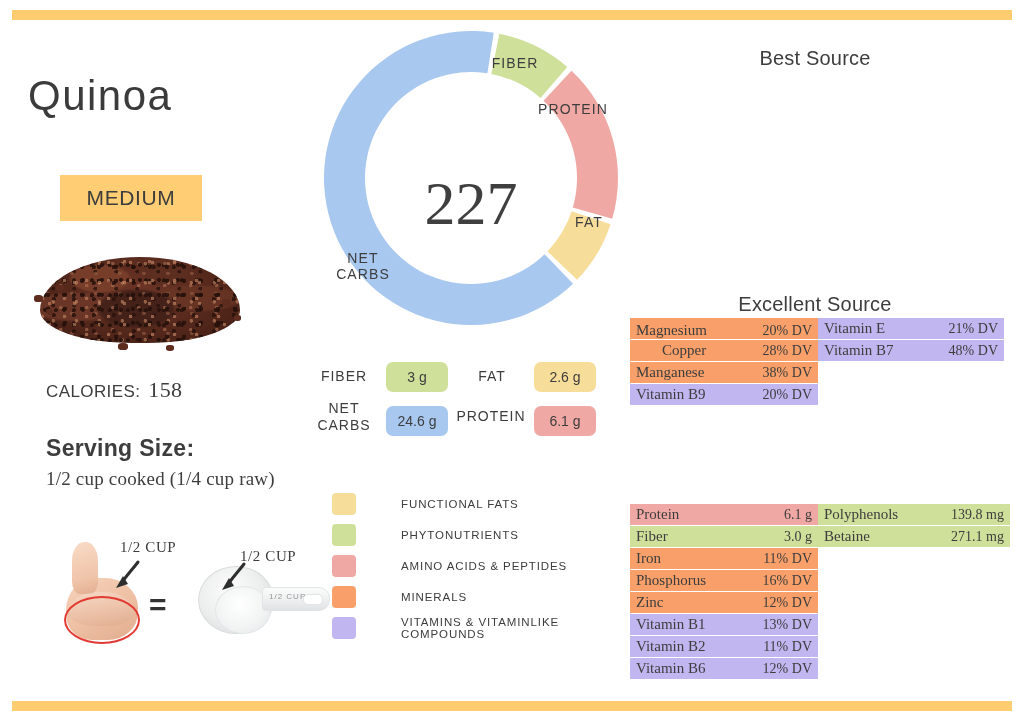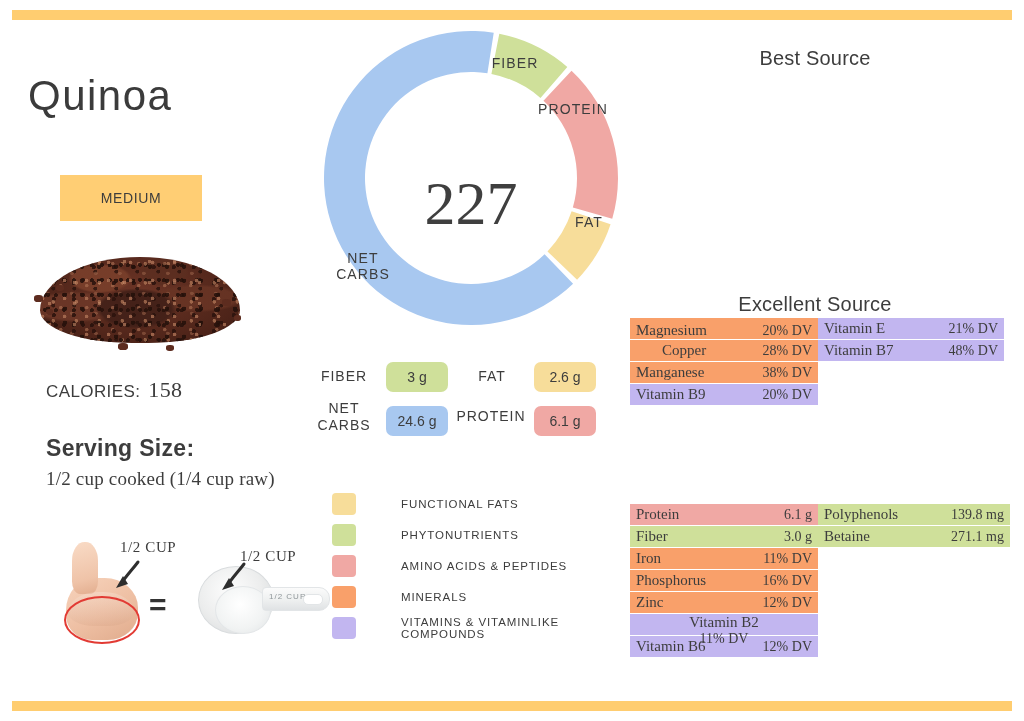--- a/index.html
+++ b/index.html
@@ -44,21 +44,21 @@
   .badge {
     position: absolute;
     left: 60px;
     top: 175px;
     width: 142px;
     height: 46px;
     background: #ffce74;
     display: flex;
     align-items: center;
     justify-content: center;
-    font-size: 14px;
+    font-size: 21px;
     letter-spacing: 0.6px;
     color: #3d3d3d;
   }
 
   
   .grain-photo {
     position: absolute;
     left: 26px;
     top: 243px;
     width: 228px;
@@ -435,21 +435,25 @@
           <span class="src-val">11% DV</span>
         </div>
         <div class="src-row" style="background: rgb(249, 160, 106);">
           <span class="src-name">Phosphorus</span>
           <span class="src-val">16% DV</span>
         </div>
         <div class="src-row" style="background: rgb(249, 160, 106);">
           <span class="src-name">Zinc</span>
           <span class="src-val">12% DV</span>
         </div>
-        <div class="src-row" style="background: rgb(194, 182, 240); flex-direction: column;">
+        <div class="src-row" style="background: rgb(194, 182, 240);">
+          <span class="src-name">Vitamin B1</span>
+          <span class="src-val">13% DV</span>
+        </div>
+        <div class="src-row" style="background: rgb(194, 182, 240);">
           <span class="src-name">Vitamin B2</span>
           <span class="src-val">11% DV</span>
         </div>
         <div class="src-row" style="background: rgb(194, 182, 240);">
           <span class="src-name">Vitamin B6</span>
           <span class="src-val">12% DV</span>
         </div>
       </div>
     <div class="src-col" id="good-right" style="width: 192px; left: 188px;">
         <div class="src-row" style="background: rgb(207, 224, 154);">

